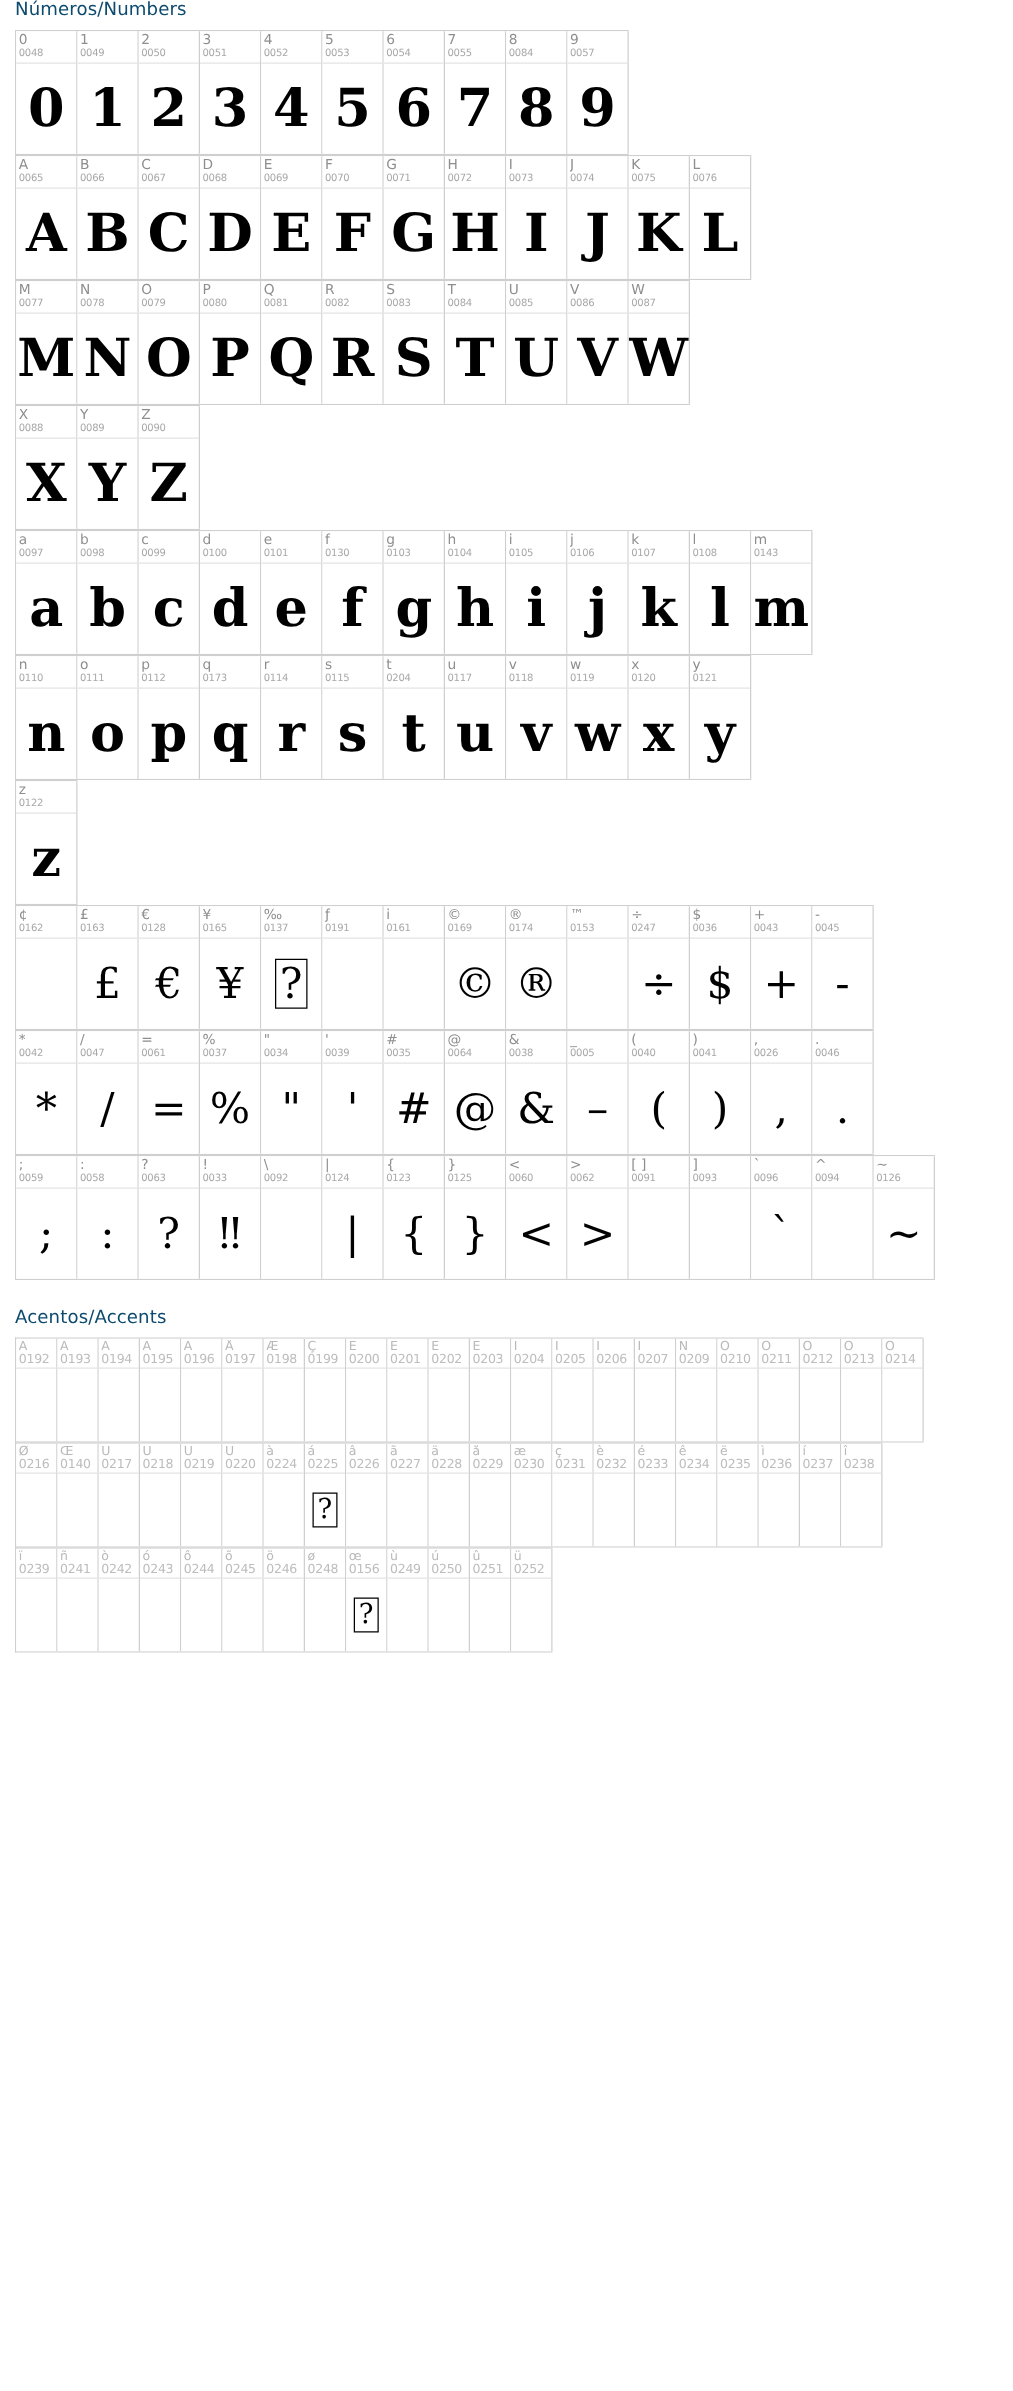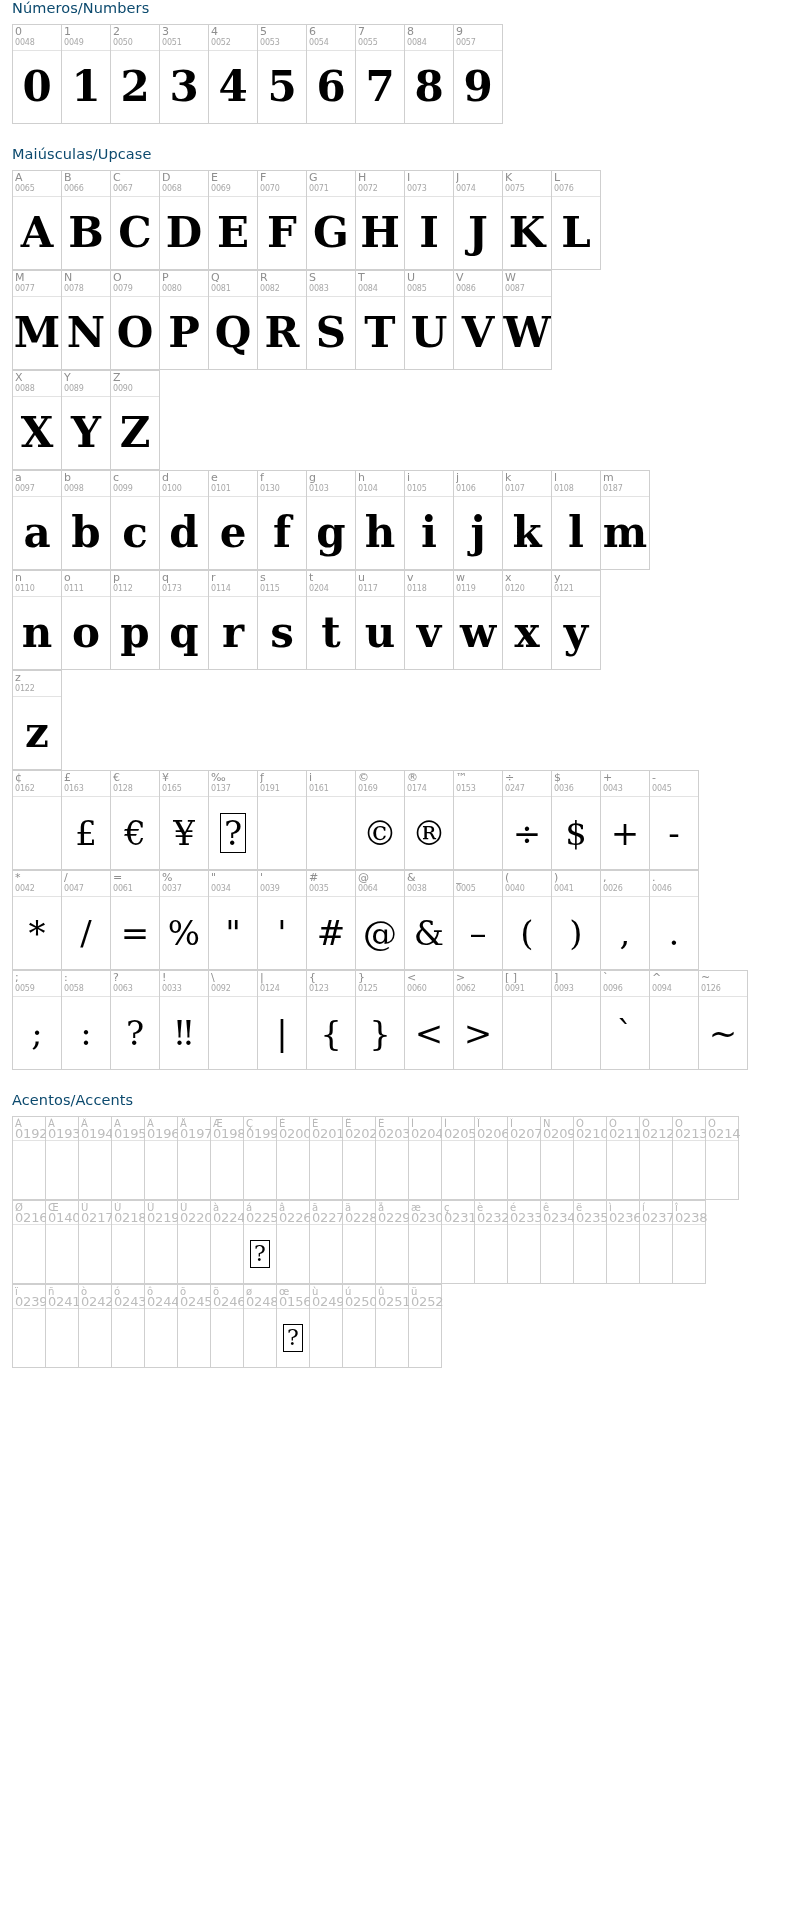--- a/index.html
+++ b/index.html
@@ -111,21 +111,21 @@
     height: 24px;
   }
   .accents .cell .ch {
     color: #b9b9b9;
     font-size: 10px;
     line-height: 11px;
     height: 11px;
   }
   .accents .cell .code {
     color: #bdbdbd;
-    font-size: 13px;
+    font-size: 10px;
   }
   .notdef {
     display: inline-block;
     border: 1px solid #000;
     font-size: 14px;
     line-height: 14px;
     padding: 2px 3px;
     font-family: "DejaVu Serif", serif;
     color: #000;
   }
@@ -230,21 +230,20 @@
                 <span class="code">0057</span>
               </div>
               <div class="body">
                 <span>9</span>
               </div>
             </div>
           </div>
         </div>
       </div>
       <div class="section stencil">
-        <div class="section-title">Maiúsculas/Upcase</div>
         <div class="grid-rows">
           <div class="glyph-row last">
             <div class="cell">
               <div class="hdr">
                 <span class="ch">A</span>
                 <span class="code">0065</span>
               </div>
               <div class="body">
                 <span>A</span>
               </div>
@@ -588,21 +587,21 @@
                 <span class="ch">l</span>
                 <span class="code">0108</span>
               </div>
               <div class="body">
                 <span>l</span>
               </div>
             </div>
             <div class="cell">
               <div class="hdr">
                 <span class="ch">m</span>
-                <span class="code">0187</span>
+                <span class="code">0143</span>
               </div>
               <div class="body">
                 <span>m</span>
               </div>
             </div>
           </div>
           <div class="glyph-row last">
             <div class="cell">
               <div class="hdr">
                 <span class="ch">n</span>

